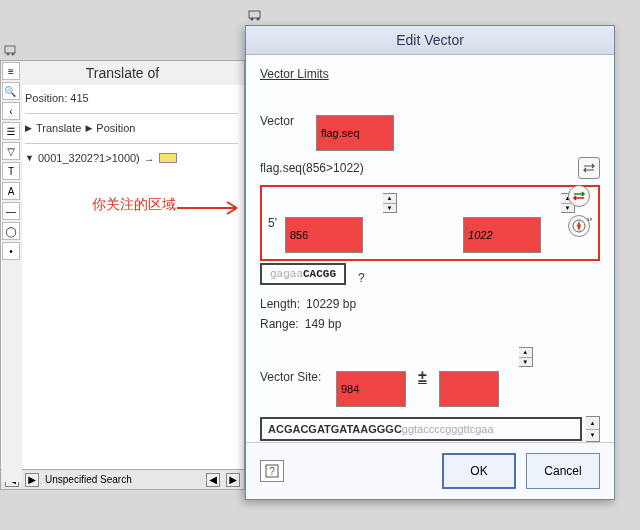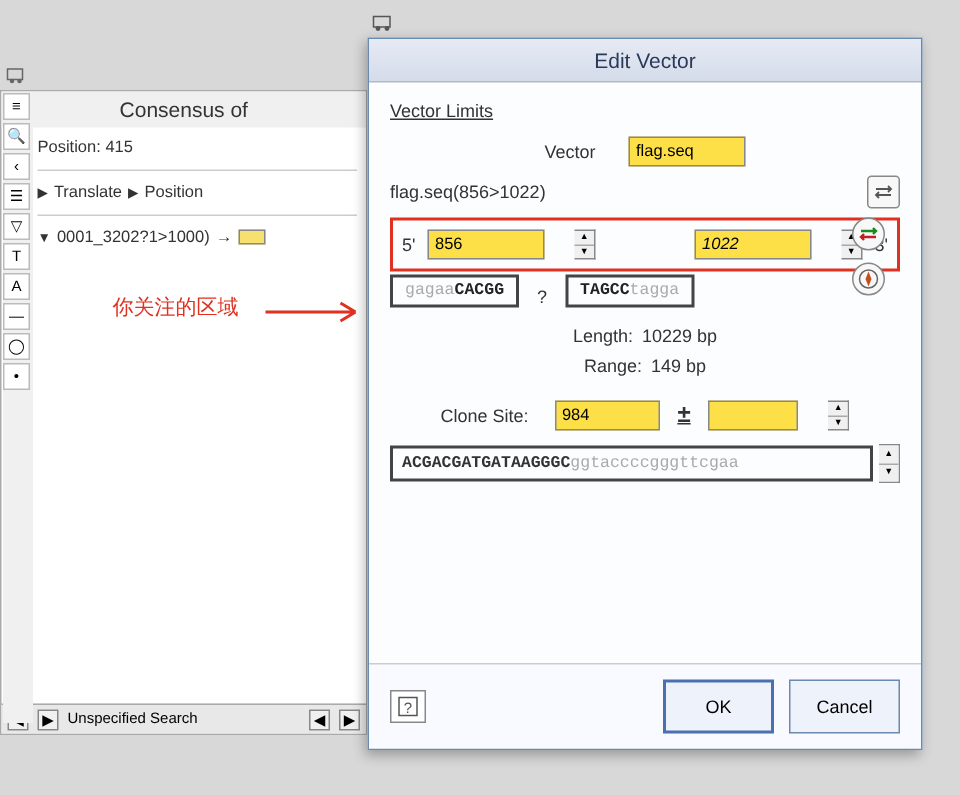--- a/index.html
+++ b/index.html
@@ -114,31 +114,31 @@
   .section-hd {
     text-decoration: underline;
     margin: 4px 0 10px;
     font-size: 12px;
   }
   .field-row {
     display: flex;
     align-items: center;
     gap: 6px;
     margin: 6px 0;
-    justify-content: center;
   }
   .field-row label { min-width: 50px; }
   .field-row.wide label { min-width: 70px; }
   input[type=text].tf {
-    height: 20px;
+    height: 36px;
     border: 1px solid #888;
     padding: 2px 4px;
     font-size: 11px;
     font-family: inherit;
-    background: #fde047;
+    background: #ef4444;
+    margin-top: 24px;
   }
   .spinner {
     display: inline-flex;
     flex-direction: column;
     border: 1px solid #888;
     border-left: none;
     height: 20px;
     width: 14px;
   }
   .spin-btn {
@@ -175,21 +175,21 @@
     font-family: "Courier New", monospace;
     font-size: 11px;
     display: inline-flex;
     gap: 0;
   }
   .seq-box .grey { color: #aaa; }
   .seq-box .bk { color: #222; font-weight: bold; }
   .long-seq-box {
     border: 2px solid #444;
     padding: 4px 6px;
-    font-family: Liberation Mono, monospace;
+    font-family: Liberation Sans, sans-serif;
     font-size: 11px;
     margin: 4px 0;
     display: flex;
     align-items: center;
   }
   .right-icons {
     position: absolute;
     right: 10px;
     display: flex;
     flex-direction: column;
@@ -242,21 +242,21 @@
 
 <div class="icon-top-bg">
   <svg viewBox="0 0 18 18">
       <rect x="3" y="6" width="10" height="7" fill="none" stroke="#666"></rect>
       <circle cx="6" cy="14" r="1.5" fill="#666"></circle>
       <circle cx="11" cy="14" r="1.5" fill="#666"></circle>
     </svg>
 </div>
 
 <div class="bg-window">
-  <div class="bg-title">Consensus of</div>
+  <div class="bg-title">Translate of</div>
   <div class="bg-content">
     <div class="bg-row">
       <span>Position:</span>
       <span>415</span>
     </div>
     <hr style="border:none;border-top:1px solid #ccc;">
     <div class="bg-row flex">
       <span class="tri">▶</span>
       <span>Translate</span>
       <span class="tri">▶</span>
@@ -290,21 +290,21 @@
   <div class="tb-icon">—</div>
   <div class="tb-icon">◯</div>
   <div class="tb-icon">•</div>
 </div>
 
 <div class="annot" style="top:64px; left:358px; width:270px">
   <span>856&gt;1022代表这两个位</span><br>
   <span>点之间的部分，点击这里</span><br>
   <span>选择反向</span>
 </div>
-<div class="annot" style="top:195px; left:75px">
+<div class="annot" style="top:195px; left:92px">
   <span>你关注的区域</span>
 </div>
 <div class="annot" style="top:395px; left:275px">
   <span>你选择的酶切位点</span>
 </div>
 
 <svg style="position:absolute; top:155px; left:578px; pointer-events:none" width="40" height="35">
   <path d="M10 2 L6 30 L0 22 M6 30 L14 26" stroke="#e03020" stroke-width="2" fill="none"></path>
 </svg>
 <svg style="position:absolute; top:198px; left:175px; pointer-events:none" width="70" height="20">
@@ -373,37 +373,33 @@
         </span>
       </div>
     </div>
 
     <div class="seq-row">
       <span class="seq-box">
         <span class="grey">gagaa</span>
           <span class="bk">CACGG</span>
       </span>
       <span>?</span>
-      <span class="seq-box">
-        <span class="bk">TAGCC</span>
-          <span class="grey">tagga</span>
-      </span>
     </div>
 
     <div class="field-row">
       <span>Length:</span>
       <span>10229 bp</span>
     </div>
     <div class="field-row">
       <span>Range:</span>
       <span>149 bp</span>
     </div>
 
     <div class="field-row wide" style="margin-top:16px">
-      <label>Clone Site:</label>
+      <label>Vector Site:</label>
       <input class="tf" type="text" style="width: 70px;" value="984">
       <span style="font-size:16px; font-weight:bold; text-decoration:underline; margin:0 6px">±</span>
       <span class="num-field">
         <input class="tf" type="text" style="width: 60px;">
         <span class="spinner">
           <button class="spin-btn">▲</button>
           <button class="spin-btn">▼</button>
         </span>
       </span>
     </div>

